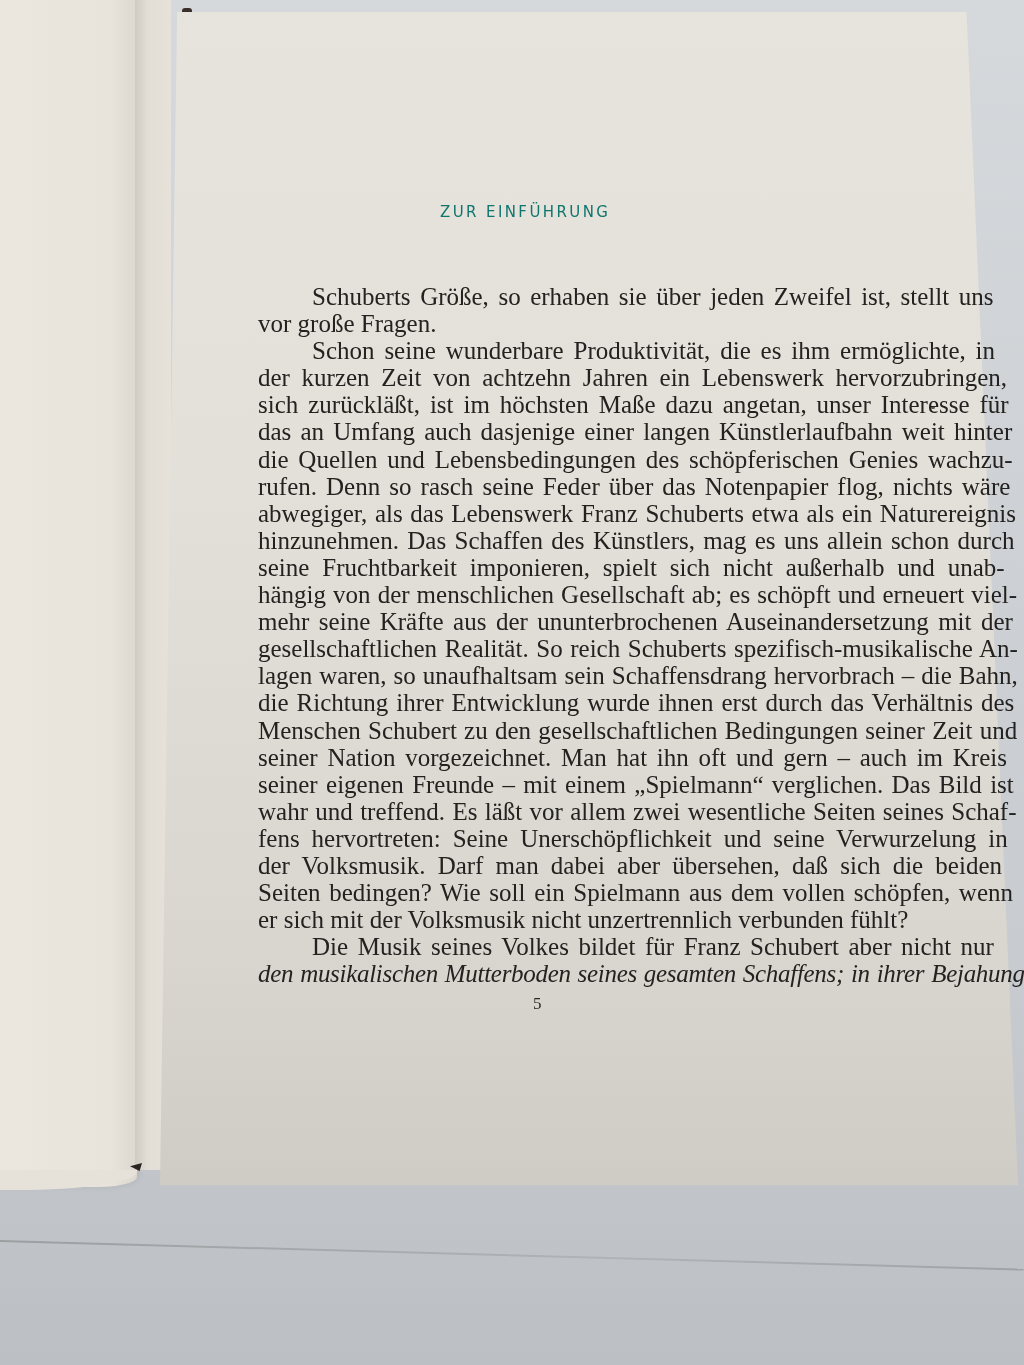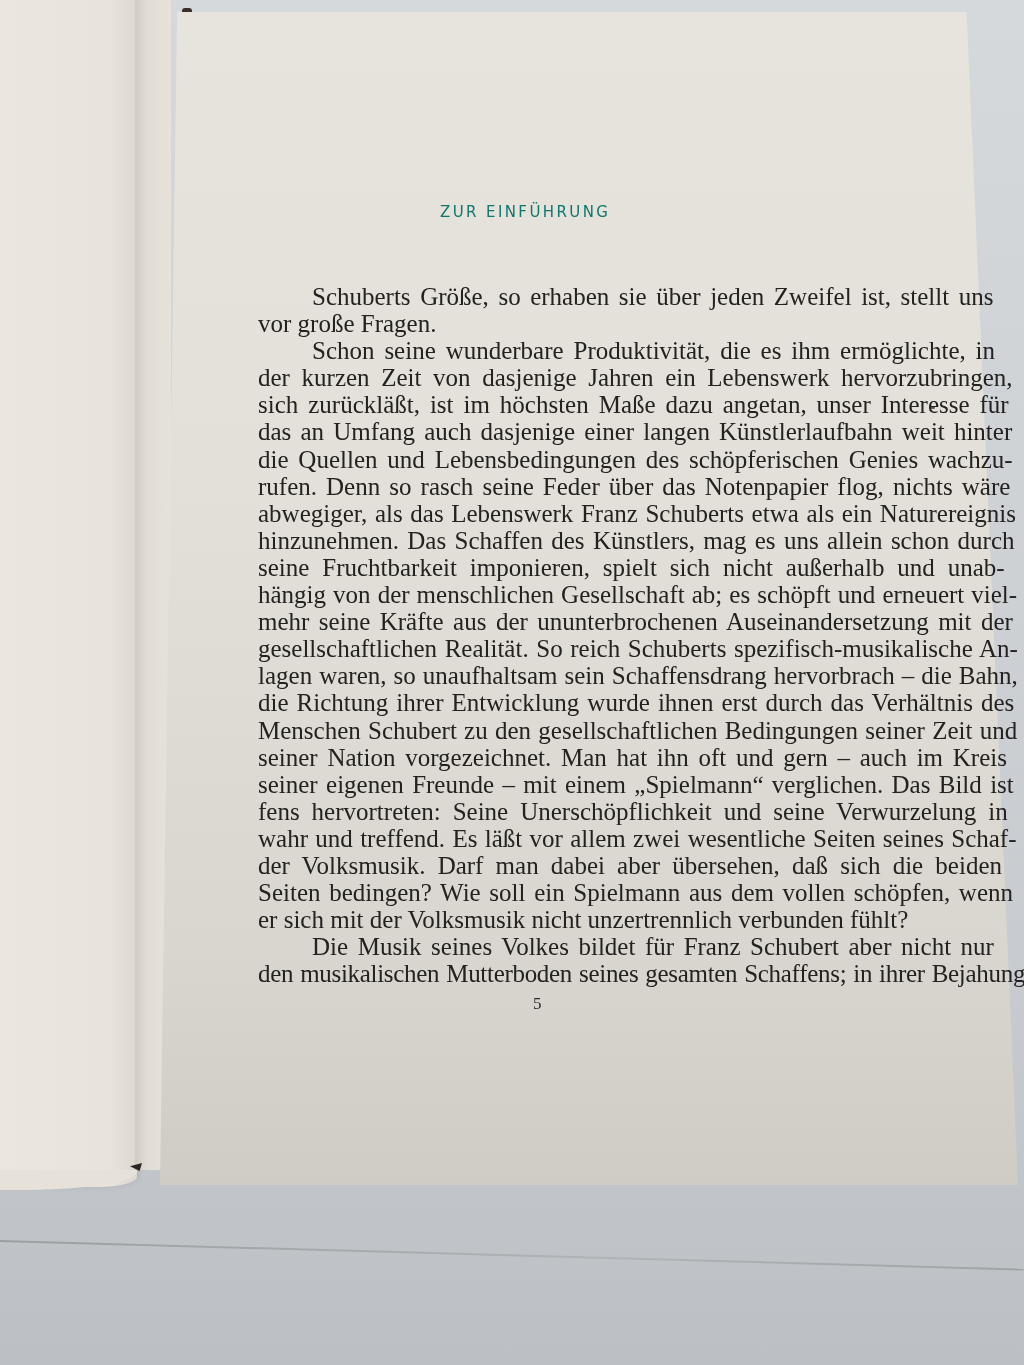--- a/index.html
+++ b/index.html
@@ -86,38 +86,38 @@
 
 <div class="right-page"></div>
 <div class="speck"></div>
 
 <div class="chapter-title">ZUR EINFÜHRUNG</div>
 
 <div class="body-text" id="body-text">
   <span class="line indent" style="display: block; word-spacing: 3.3px;">Schuberts Größe, so erhaben sie über jeden Zweifel ist, stellt uns</span>
   <span class="line last">vor große Fragen.</span>
   <span class="line indent" style="display: block; word-spacing: 3.63px;">Schon seine wunderbare Produktivität, die es ihm ermöglichte, in</span>
-  <span class="line" style="display: block; word-spacing: 5.38px;">der kurzen Zeit von dasjenige Jahren ein Lebenswerk hervorzubringen,</span>
+  <span class="line" style="display: block; word-spacing: 5.38px;">der kurzen Zeit von achtzehn Jahren ein Lebenswerk hervorzubringen,</span>
   <span class="line" style="display: block; word-spacing: 3.7px;">sich zurückläßt, ist im höchsten Maße dazu angetan, unser Interesse für</span>
   <span class="line" style="display: block; word-spacing: 2.89px;">das an Umfang auch dasjenige einer langen Künstlerlaufbahn weit hinter</span>
   <span class="line" style="display: block; word-spacing: 3.57px;">die Quellen und Lebensbedingungen des schöpferischen Genies wachzu-</span>
   <span class="line" style="display: block; word-spacing: 2.82px;">rufen. Denn so rasch seine Feder über das Notenpapier flog, nichts wäre</span>
   <span class="line" style="display: block; word-spacing: 1.33px;">abwegiger, als das Lebenswerk Franz Schuberts etwa als ein Naturereignis</span>
   <span class="line" style="display: block; word-spacing: 2.1px;">hinzunehmen. Das Schaffen des Künstlers, mag es uns allein schon durch</span>
   <span class="line" style="display: block; word-spacing: 6.63px;">seine Fruchtbarkeit imponieren, spielt sich nicht außerhalb und unab-</span>
   <span class="line" style="display: block; word-spacing: 0.8px;">hängig von der menschlichen Gesellschaft ab; es schöpft und erneuert viel-</span>
   <span class="line" style="display: block; word-spacing: 3.25px;">mehr seine Kräfte aus der ununterbrochenen Auseinandersetzung mit der</span>
   <span class="line" style="display: block; word-spacing: 1.33px;">gesellschaftlichen Realität. So reich Schuberts spezifisch-musikalische An-</span>
   <span class="line" style="display: block; word-spacing: 0.78px;">lagen waren, so unaufhaltsam sein Schaffensdrang hervorbrach – die Bahn,</span>
   <span class="line" style="display: block; word-spacing: 1.8px;">die Richtung ihrer Entwicklung wurde ihnen erst durch das Verhältnis des</span>
   <span class="line" style="display: block; word-spacing: 1px;">Menschen Schubert zu den gesellschaftlichen Bedingungen seiner Zeit und</span>
   <span class="line" style="display: block; word-spacing: 3.5px;">seiner Nation vorgezeichnet. Man hat ihn oft und gern – auch im Kreis</span>
   <span class="line" style="display: block; word-spacing: 2.1px;">seiner eigenen Freunde – mit einem „Spielmann“ verglichen. Das Bild ist</span>
+  <span class="line" style="display: block; word-spacing: 1.09px;">wahr und treffend. Es läßt vor allem zwei wesentliche Seiten seines Schaf-</span>
   <span class="line" style="display: block; word-spacing: 5.71px;">fens hervortreten: Seine Unerschöpflichkeit und seine Verwurzelung in</span>
-  <span class="line" style="display: block; word-spacing: 1.09px;">wahr und treffend. Es läßt vor allem zwei wesentliche Seiten seines Schaf-</span>
   <span class="line" style="display: block; word-spacing: 5.9px;">der Volksmusik. Darf man dabei aber übersehen, daß sich die beiden</span>
   <span class="line" style="display: block; word-spacing: 2.4px;">Seiten bedingen? Wie soll ein Spielmann aus dem vollen schöpfen, wenn</span>
   <span class="line last">er sich mit der Volksmusik nicht unzertrennlich verbunden fühlt?</span>
   <span class="line indent" style="display: block; word-spacing: 3.3px;">Die Musik seines Volkes bildet für Franz Schubert aber nicht nur</span>
-  <span class="line final" style="display: block; word-spacing: 1px;">den musikalischen Mutterboden seines gesamten Schaffens; in ihrer Bejahung</span>
+  <span class="line final" style="display: block; word-spacing: 1px; font-style: italic;">den musikalischen Mutterboden seines gesamten Schaffens; in ihrer Bejahung</span>
 </div>
 
 <div class="page-number">5</div>
 
 </body></html>

